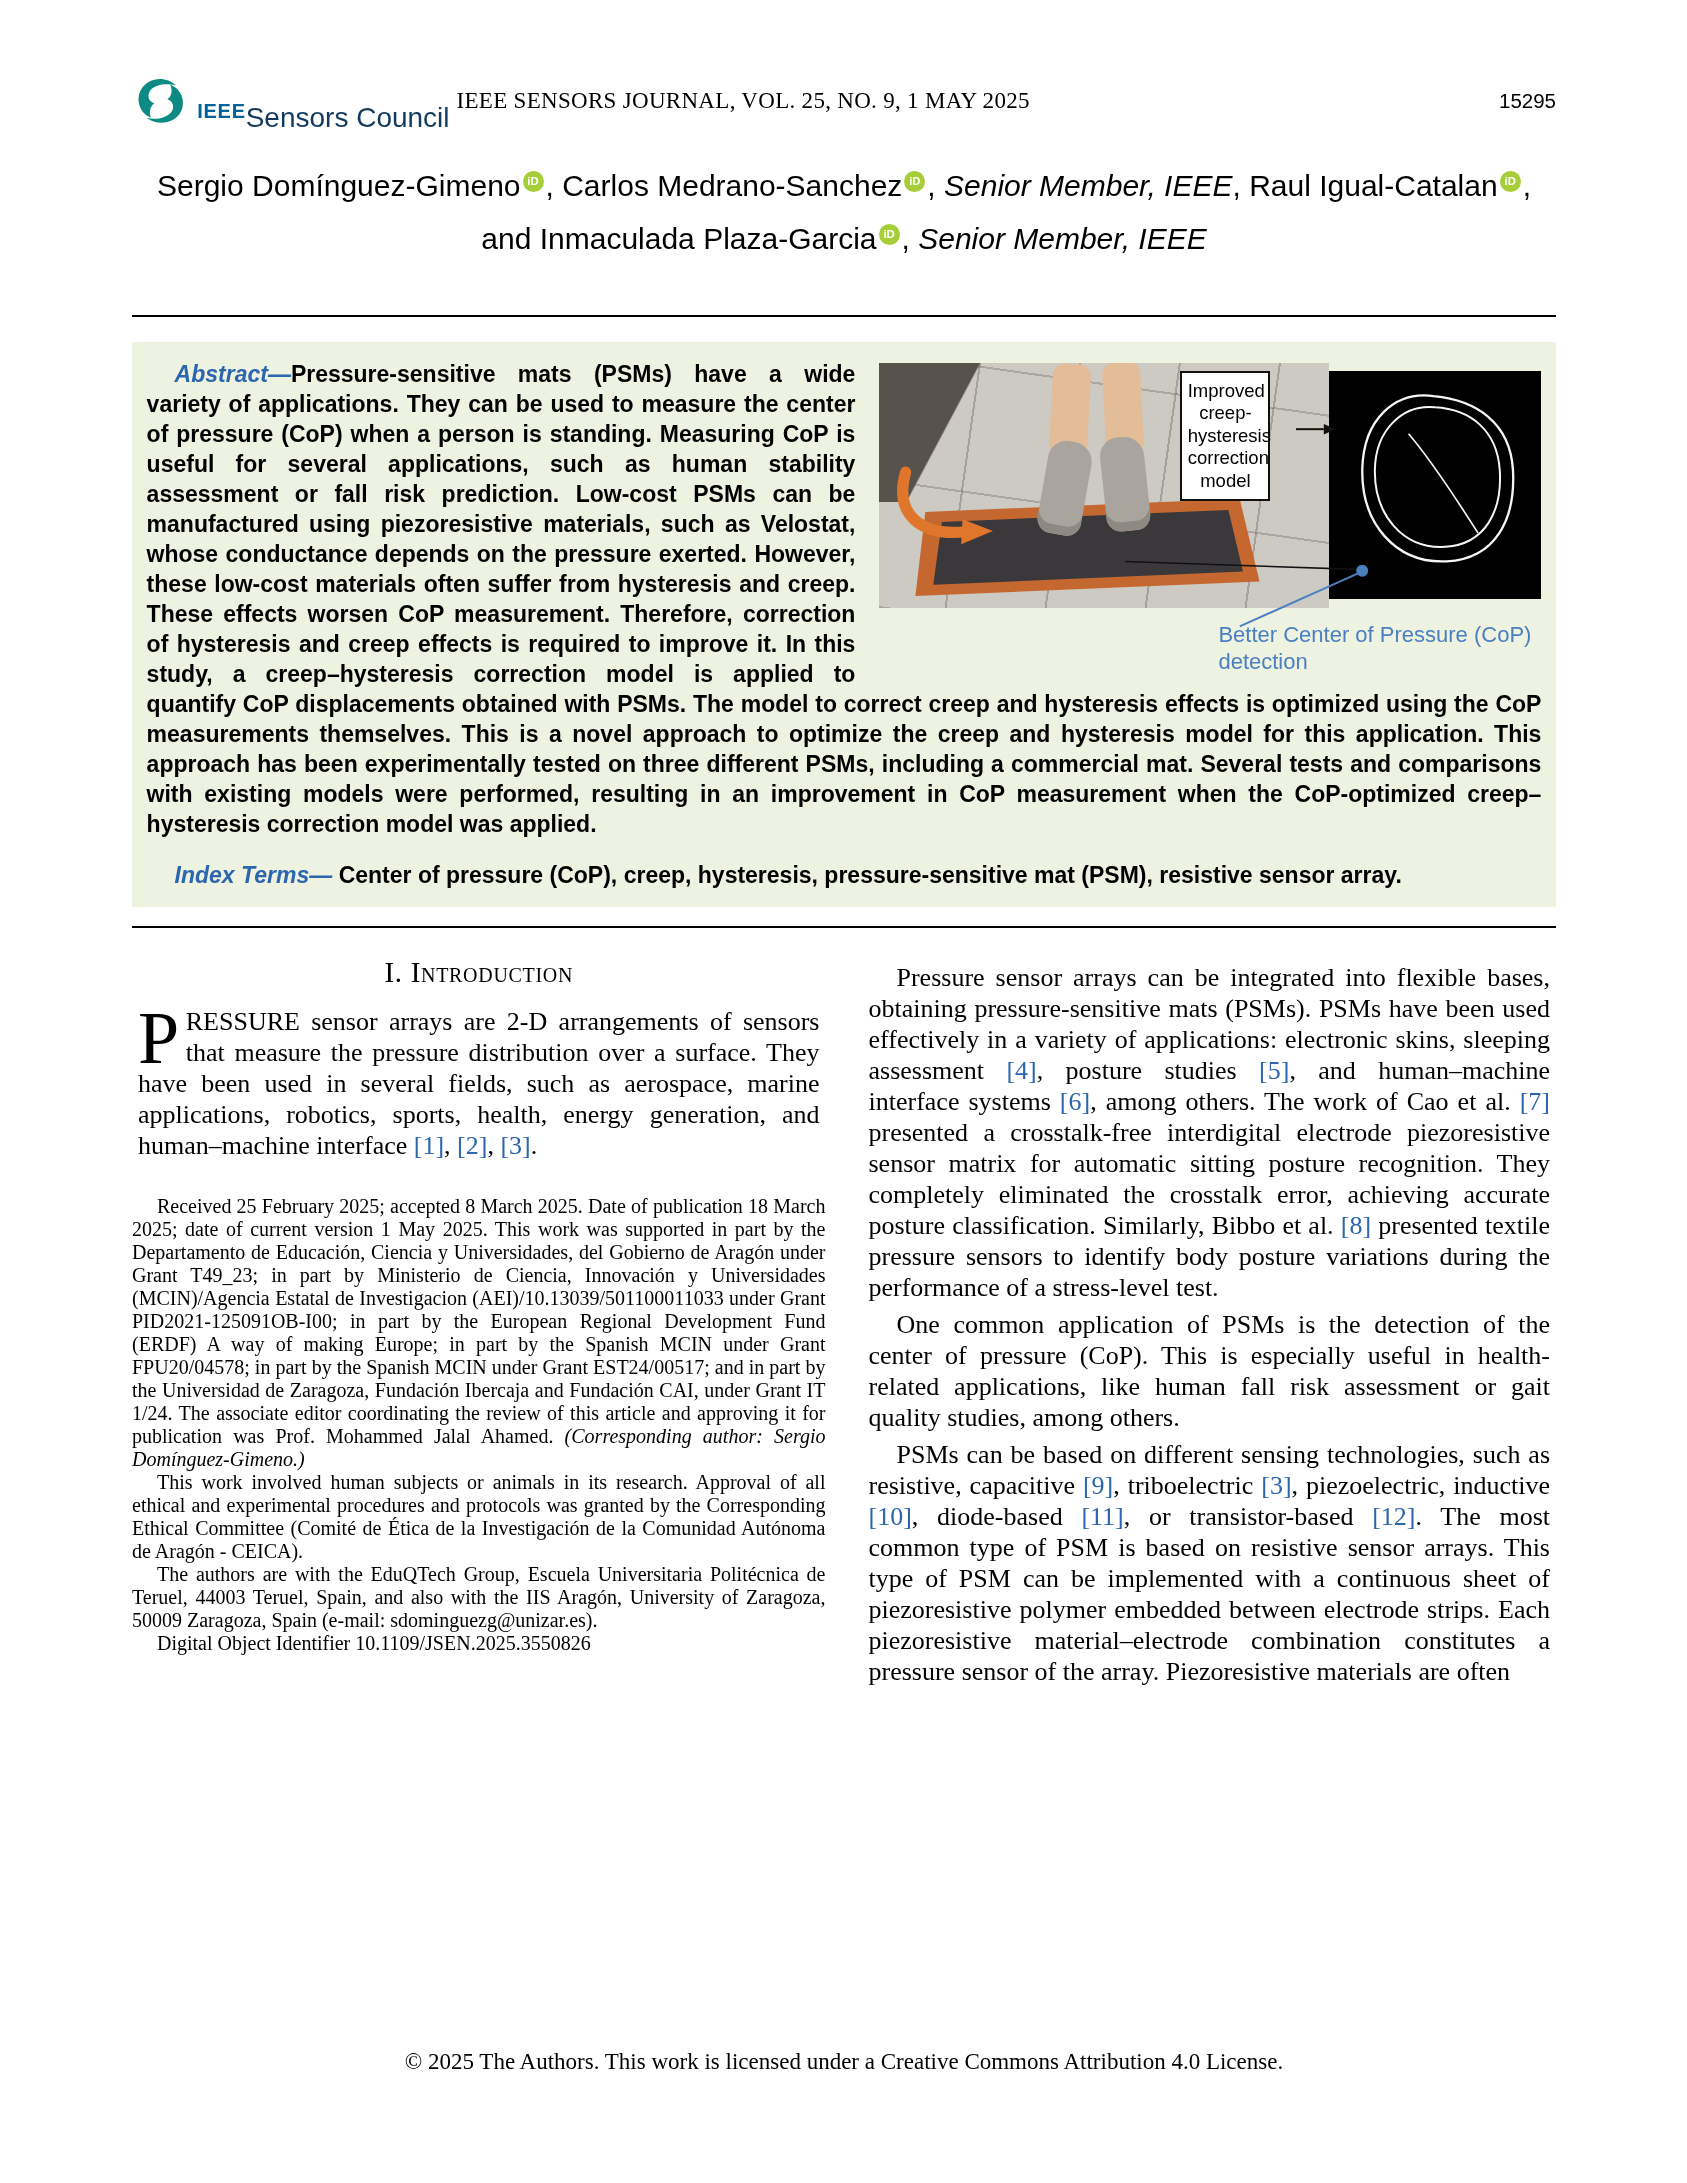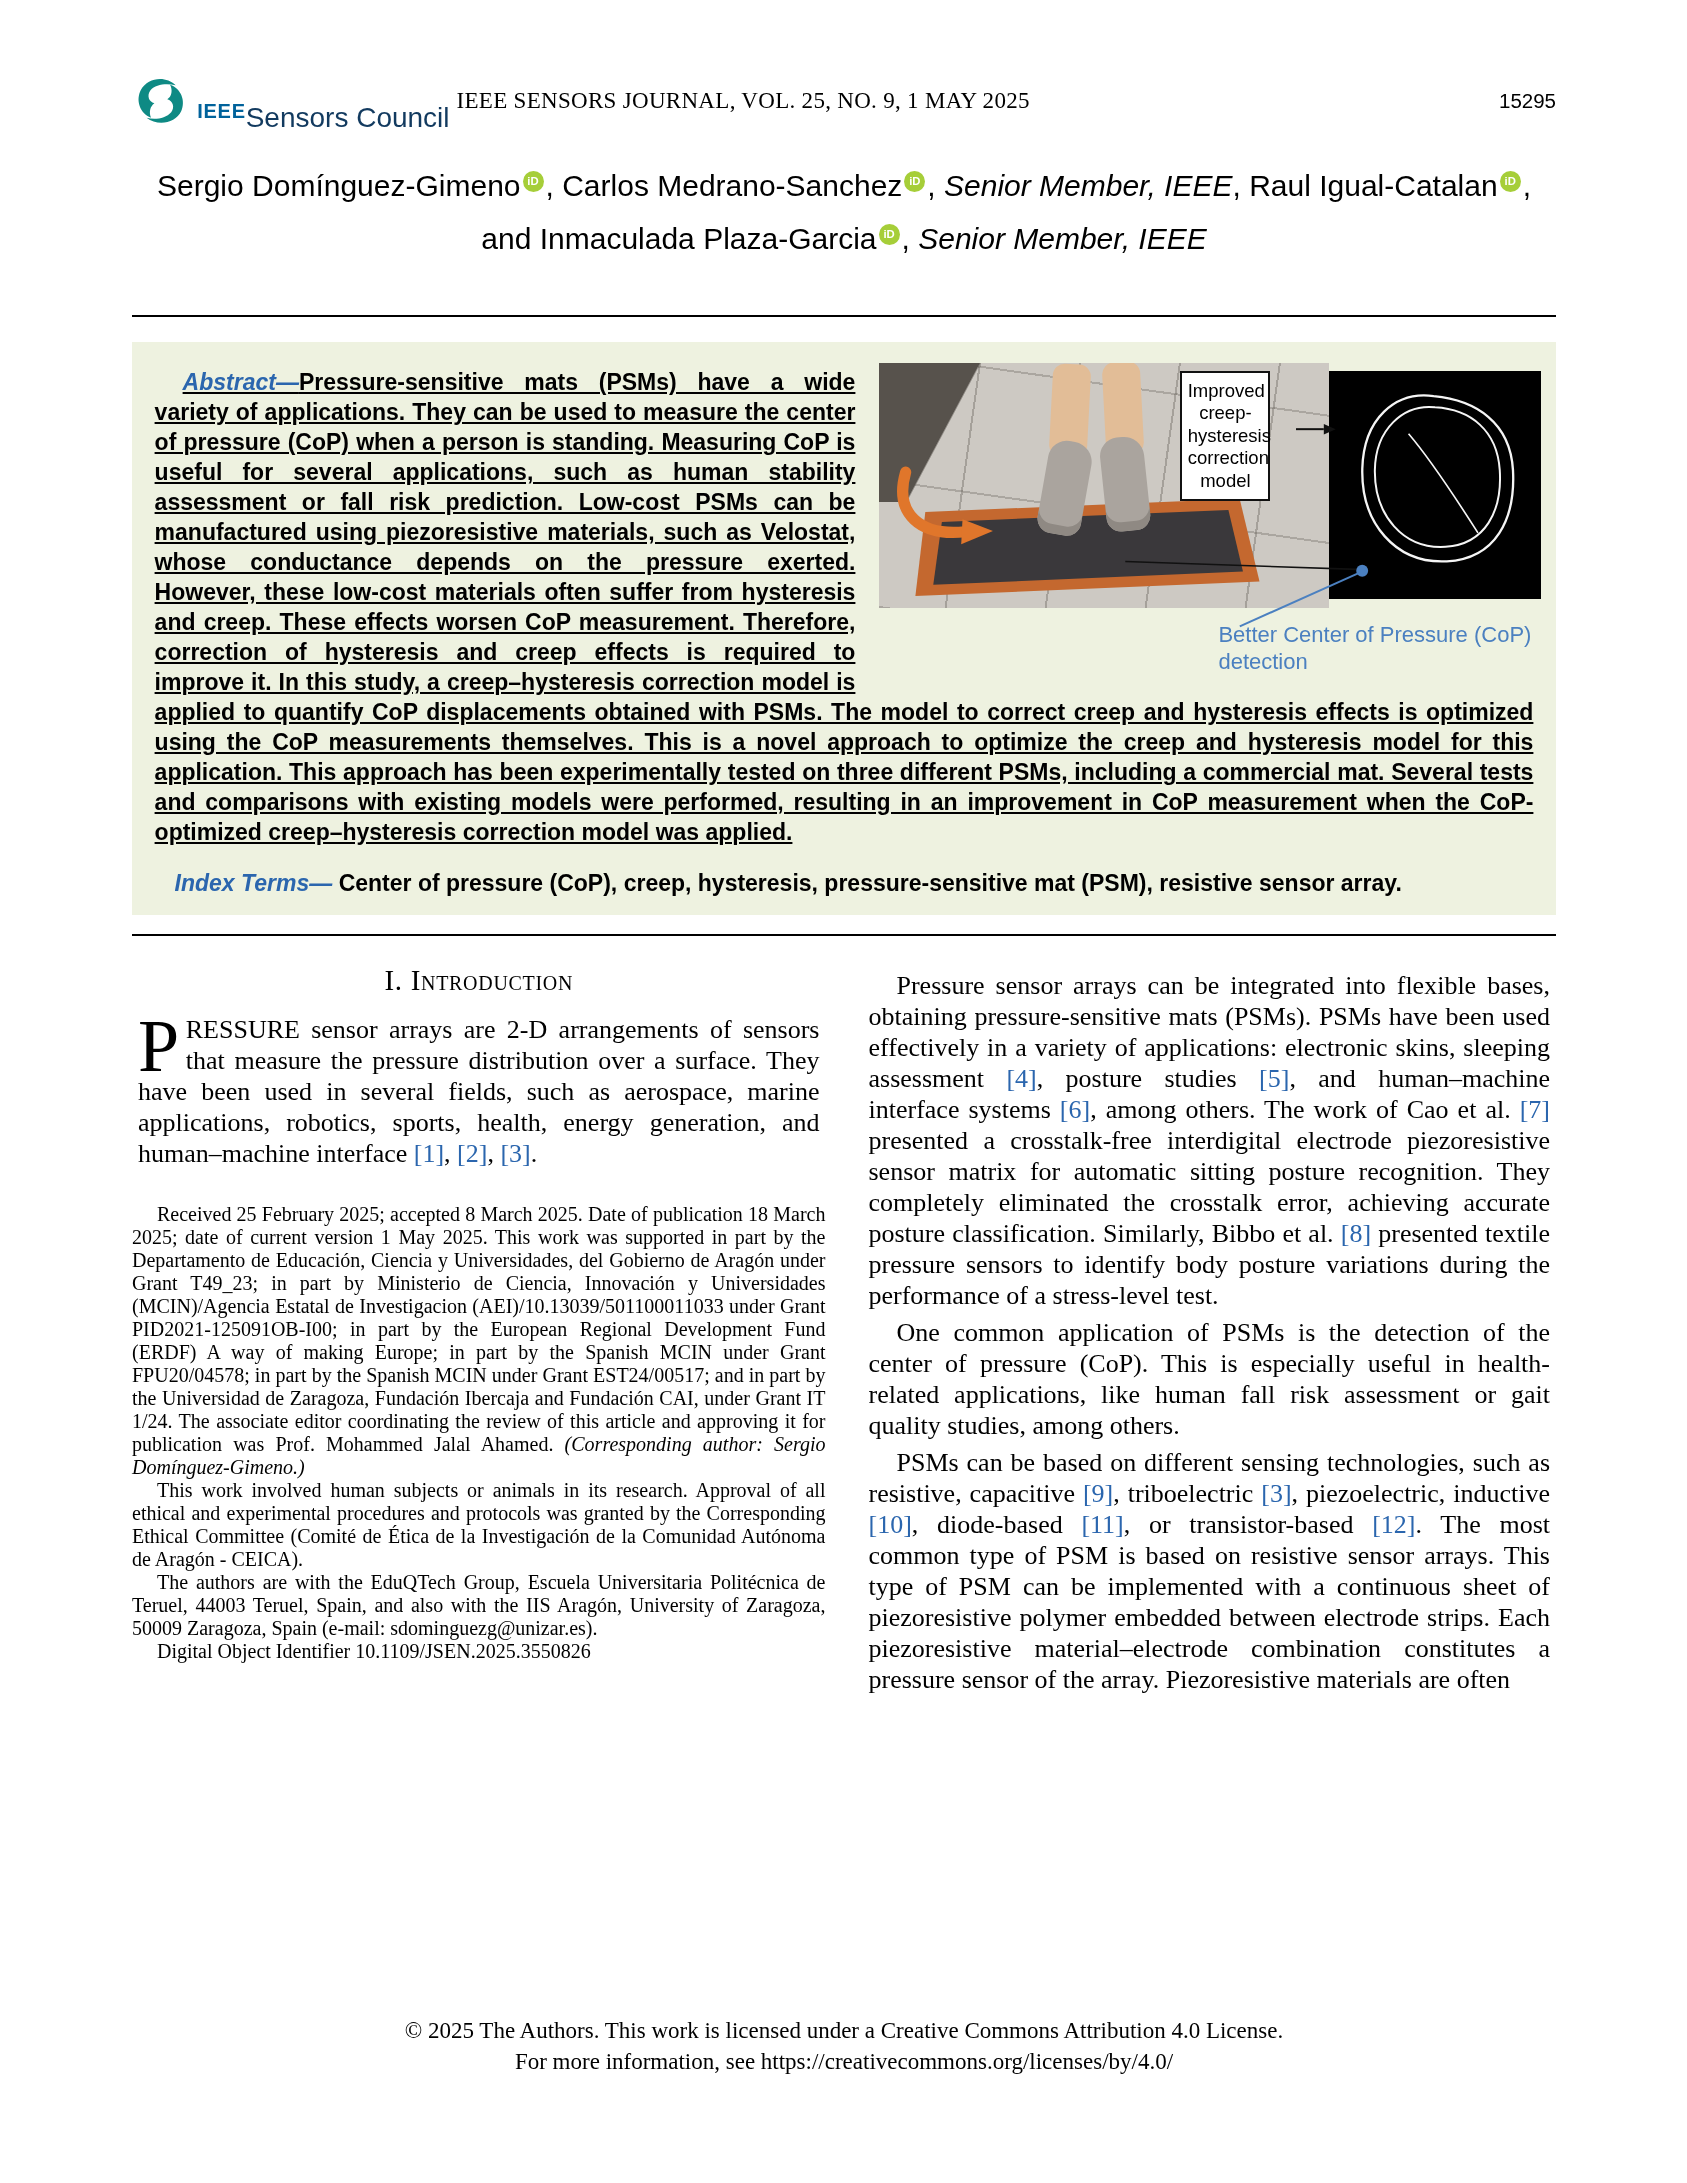--- a/index.html
+++ b/index.html
@@ -26,22 +26,22 @@
   .authors { margin-top:22.5px; text-align:center; font-family:"Liberation Sans",sans-serif; font-size:30px; line-height:1.28; }
   .seg-i { font-style:italic; }
   .seg-orcid { display:inline-block; width:21px; height:21px; border-radius:50%; background:#a6ce39;
                color:#fff; font:bold 11.3px/21px "Liberation Sans",sans-serif; text-align:center;
                vertical-align:super; margin:16px 2px; }
 
   .rule { height:2.6px; background:#000; margin-top:54px; }
 
   
   .abstract-block { margin-top:25px; background:#eef2e0; padding:17px 14.6px 17px 14.6px; overflow:hidden; }
-  .abstract-text { margin:8px; font-family:"Liberation Sans",sans-serif; font-weight:bold;
-                   font-size:23px; line-height:30px; text-align:justify; text-indent:28px;text-decoration:underline; }
+  .abstract-text { margin:0; font-family:"Liberation Sans",sans-serif; font-weight:bold;
+                   font-size:23px; line-height:30px; text-align:justify; text-indent:28px; }
   .index-terms   { margin:21px 0 0 0; clear:both; font-family:"Liberation Sans",sans-serif; font-weight:bold;
                    font-size:23px; line-height:30px; text-align:justify; text-indent:28px; }
   .seg-bi-label { color:#2b66ae; font-style:italic; }
   .seg-cite { color:#2b66ae; }
 
   
   .fig { position:relative; width:662px; height:311px; float:right; margin:4px 0 4px 24px; }
   .fig-photo { position:absolute; left:0; top:0; width:450px; height:245px; overflow:hidden;
     background-color:#cdc9c3;
     background-image:
@@ -179,17 +179,16 @@
     <div class="col">
       <p class="body-para indent"><span>Pressure sensor arrays can be integrated into flexible bases, obtaining pressure-sensitive mats (PSMs). PSMs have been used effectively in a variety of applications: electronic skins, sleeping assessment </span><span class="seg-cite">[4]</span><span>, posture studies </span><span class="seg-cite">[5]</span><span>, and human–machine interface systems </span><span class="seg-cite">[6]</span><span>, among others. The work of Cao et al. </span><span class="seg-cite">[7]</span><span> presented a crosstalk-free interdigital electrode piezoresistive sensor matrix for automatic sitting posture recognition. They completely eliminated the crosstalk error, achieving accurate posture classification. Similarly, Bibbo et al. </span><span class="seg-cite">[8]</span><span> presented textile pressure sensors to identify body posture variations during the performance of a stress-level test.</span></p>
       <p class="body-para indent"><span>One common application of PSMs is the detection of the center of pressure (CoP). This is especially useful in health-related applications, like human fall risk assessment or gait quality studies, among others.</span></p>
       <p class="body-para indent"><span>PSMs can be based on different sensing technologies, such as resistive, capacitive </span><span class="seg-cite">[9]</span><span>, triboelectric </span><span class="seg-cite">[3]</span><span>, piezoelectric, inductive </span><span class="seg-cite">[10]</span><span>, diode-based </span><span class="seg-cite">[11]</span><span>, or transistor-based </span><span class="seg-cite">[12]</span><span>. The most common type of PSM is based on resistive sensor arrays. This type of PSM can be implemented with a continuous sheet of piezoresistive polymer embedded between electrode strips. Each piezoresistive material–electrode combination constitutes a pressure sensor of the array. Piezoresistive materials are often</span></p>
     </div>
 
   </div>
 
   <div class="footer">
     <div>© 2025 The Authors. This work is licensed under a Creative Commons Attribution 4.0 License.</div>
-    <div>For more information, see https://creativecommons.org/licenses/by/4.0/</div>
   </div>
 
 </div>
 
 
 </body></html>

